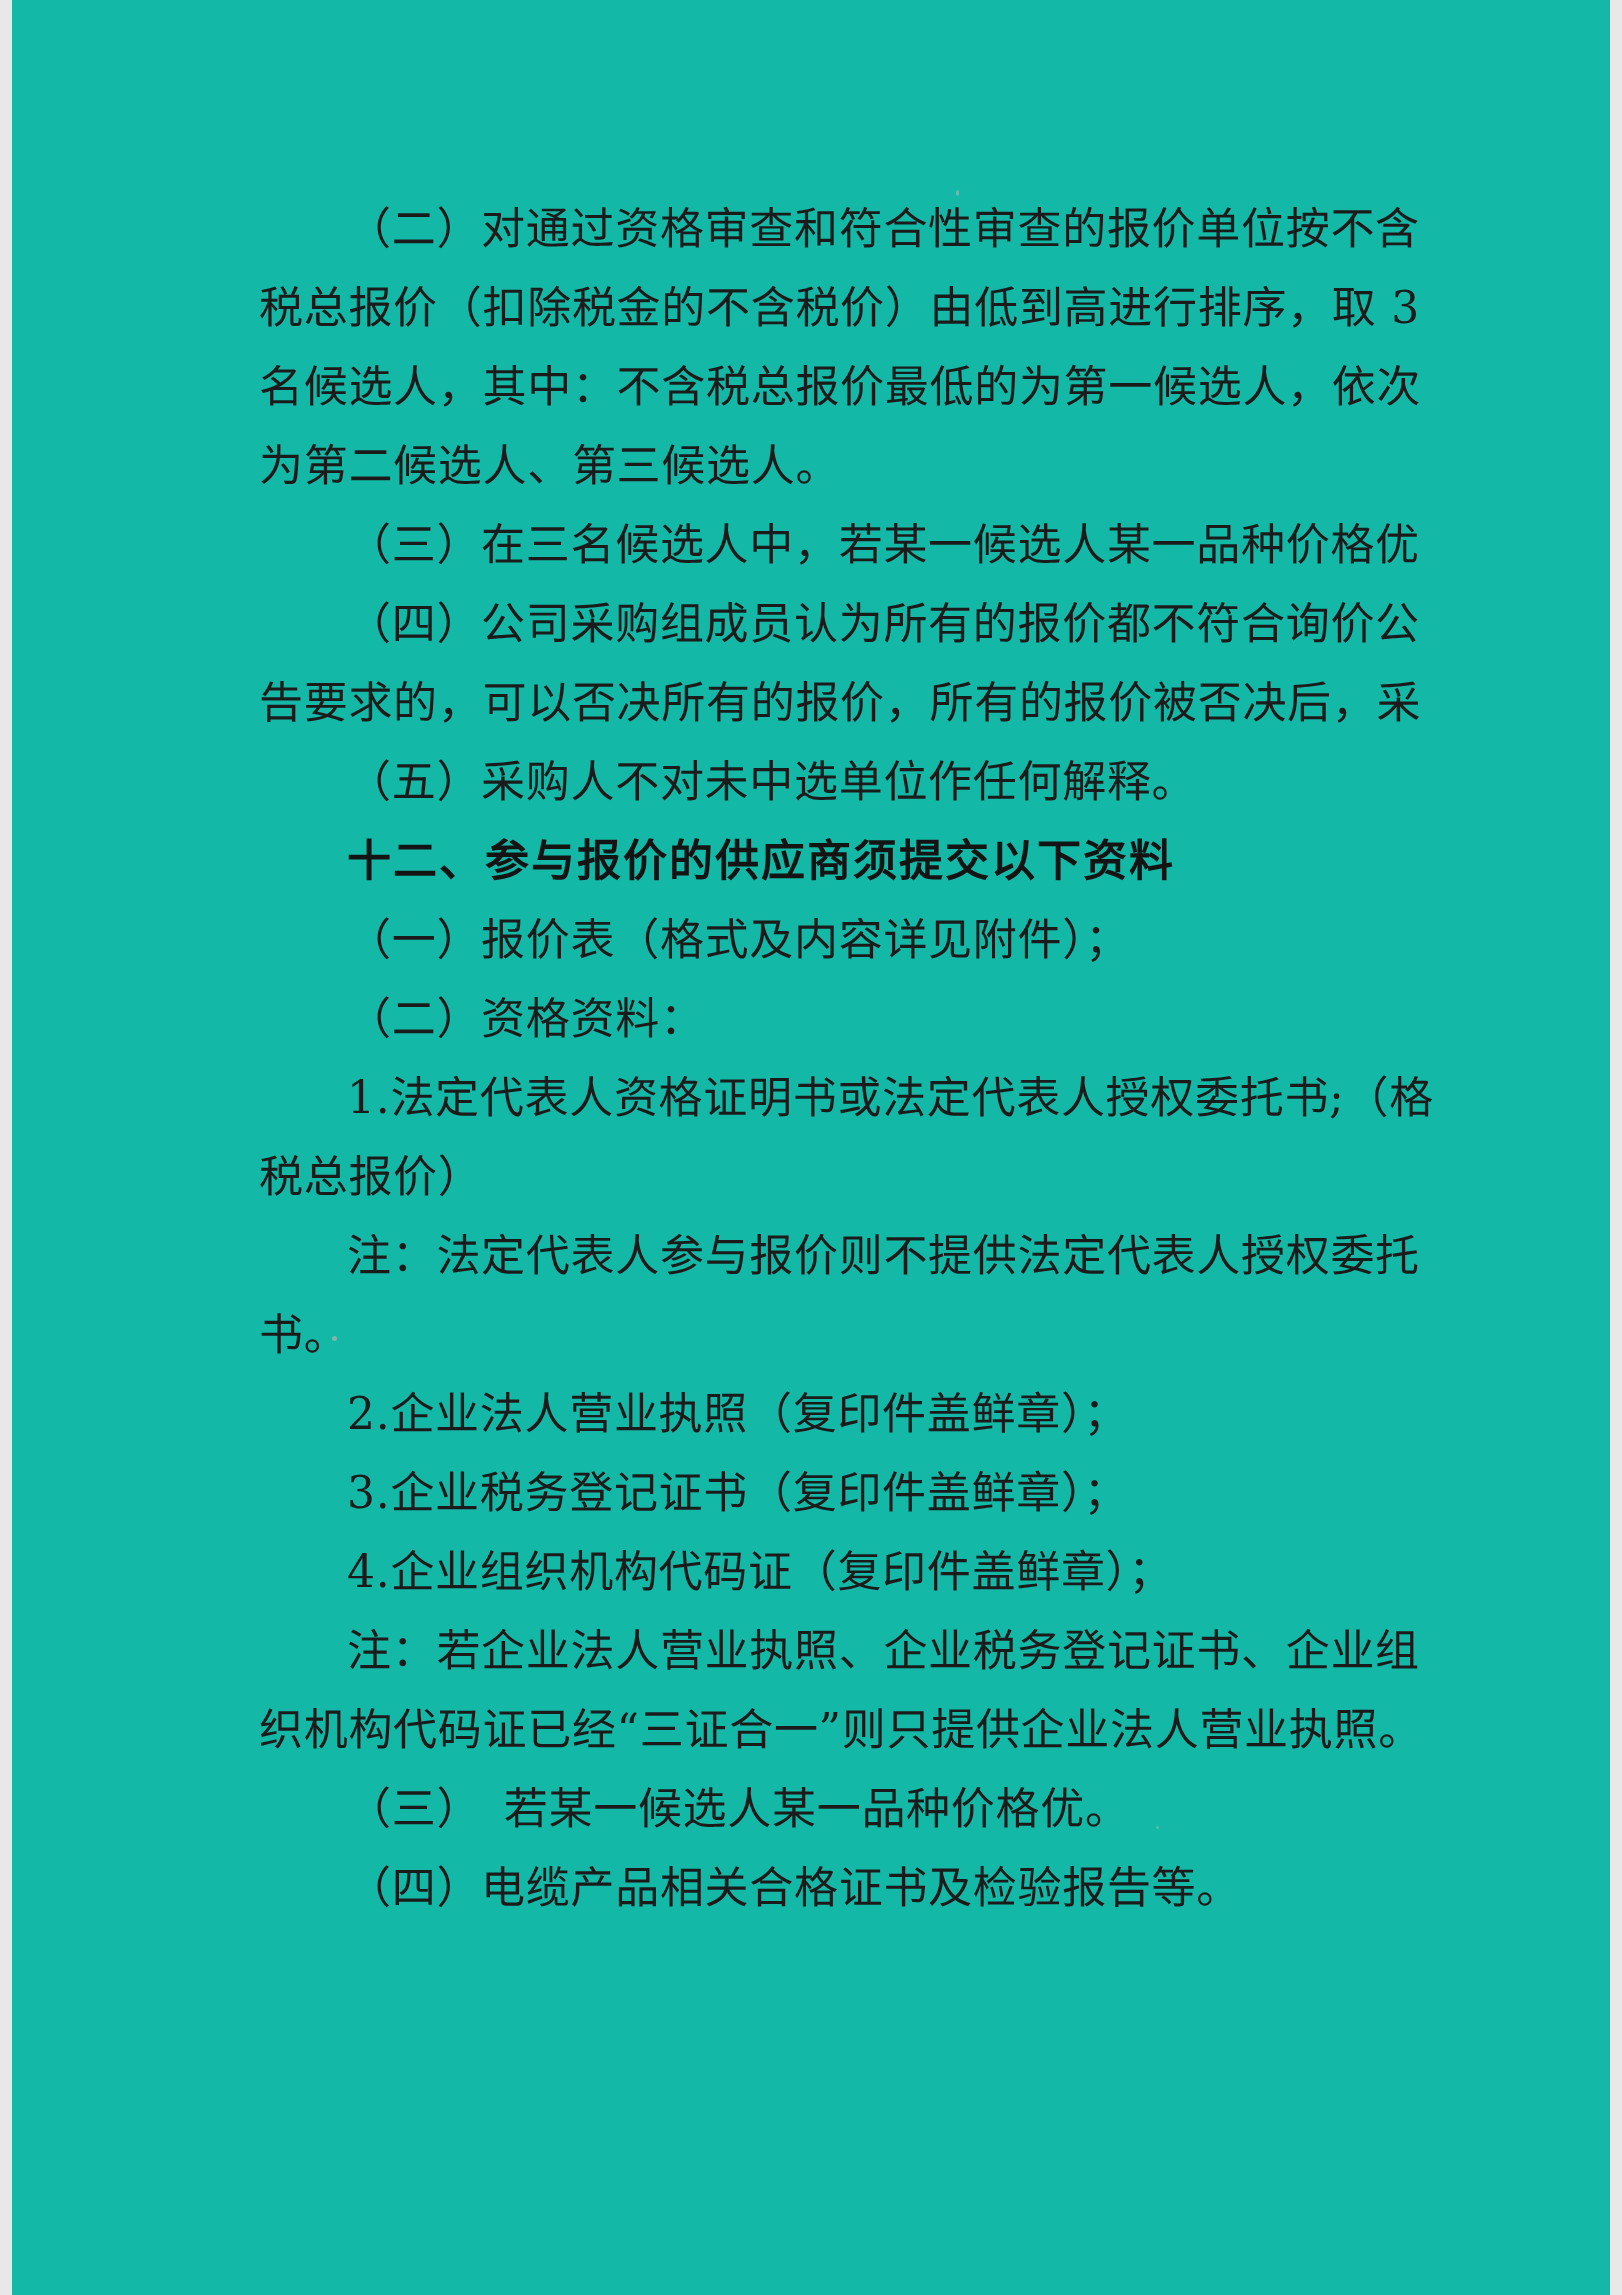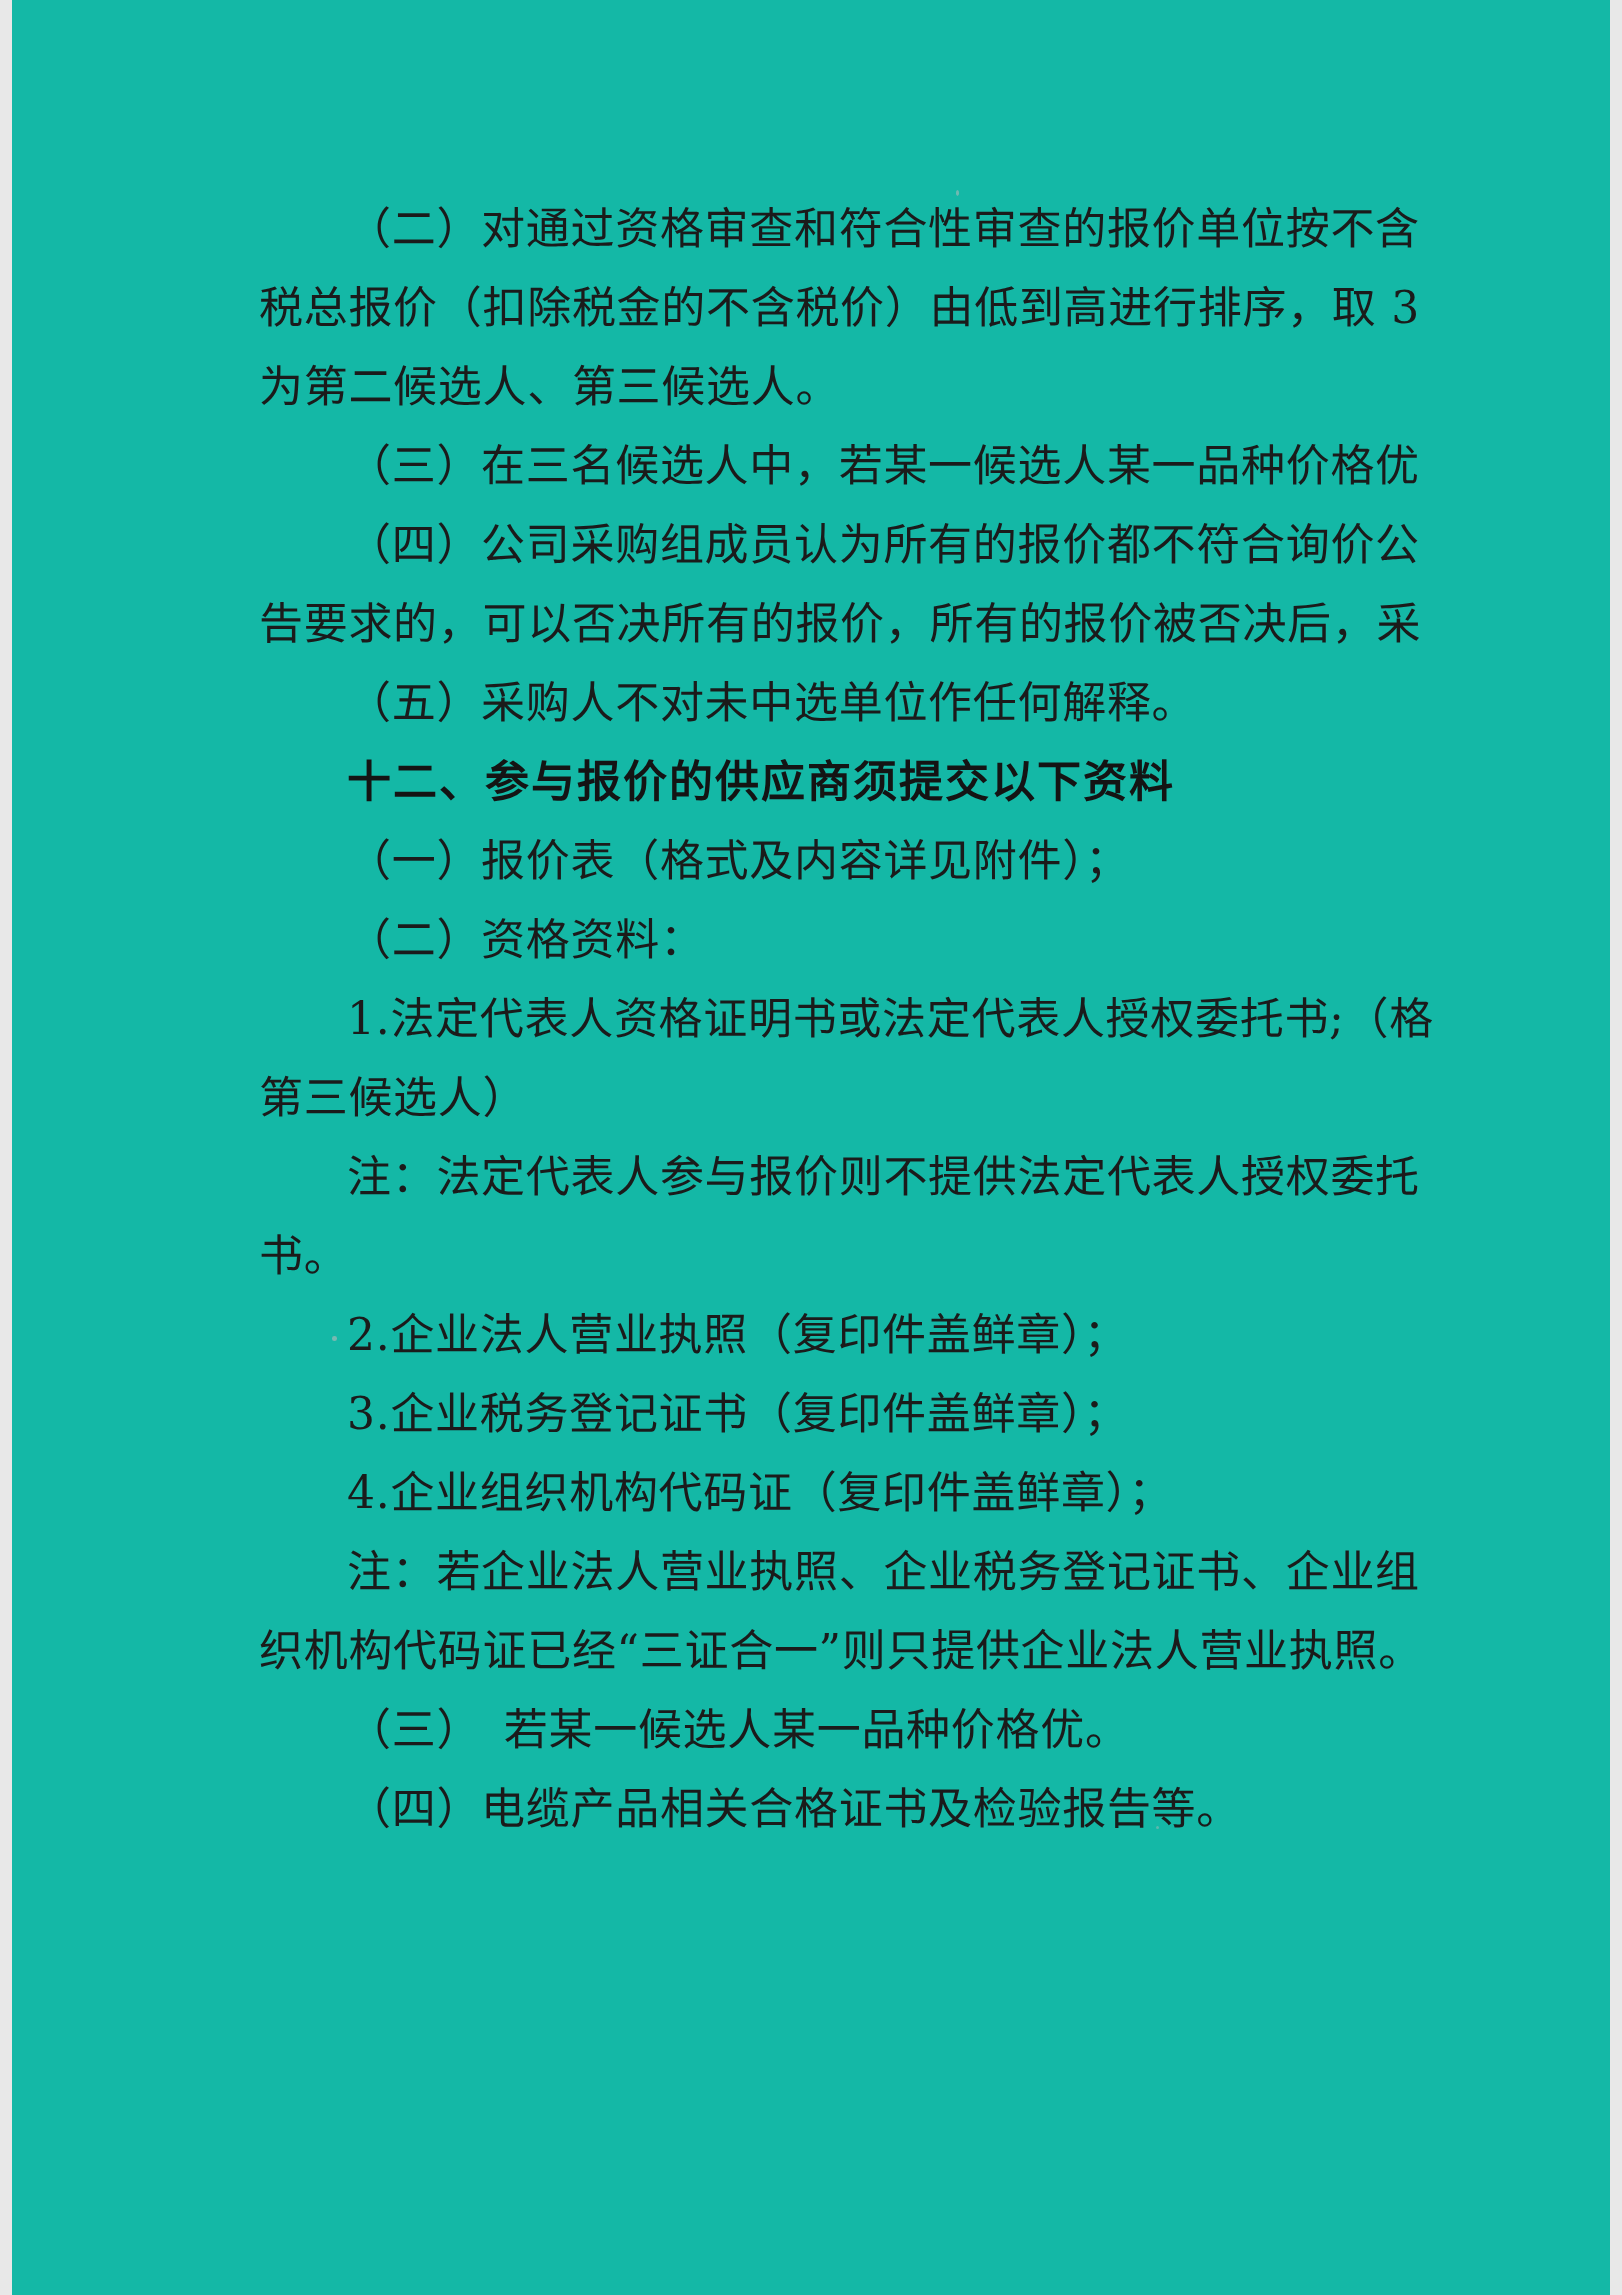--- a/index.html
+++ b/index.html
@@ -53,30 +53,31 @@
   .speck.s2 { left: 320px;  top: 1336px; width: 4.6px; height: 4.6px; opacity: .6; }
   .speck.s3 { left: 1144px; top: 1826px; width: 3.3px; height: 3.3px; opacity: .45; }
 </style>
 </head>
 <body>
 
 <div class="page">
   <div class="text-block">
     <div class="ln ind">（二）对通过资格审查和符合性审查的报价单位按不含</div>
     <div class="ln">税总报价（扣除税金的不含税价）由低到高进行排序，取 3</div>
+    <div class="ln">名候选人，其中：不含税总报价最低的为第一候选人，依次</div>
     <div class="ln">为第二候选人、第三候选人。</div>
     <div class="ln ind">（三）在三名候选人中，若某一候选人某一品种价格优</div>
     <div class="ln ind">（四）公司采购组成员认为所有的报价都不符合询价公</div>
     <div class="ln">告要求的，可以否决所有的报价，所有的报价被否决后，采</div>
     <div class="ln ind">（五）采购人不对未中选单位作任何解释。</div>
     <div class="ln ind hd">十二、参与报价的供应商须提交以下资料</div>
     <div class="ln ind">（一）报价表（格式及内容详见附件）；</div>
     <div class="ln ind">（二）资格资料：</div>
     <div class="ln ind">1.法定代表人资格证明书或法定代表人授权委托书;（格</div>
-    <div class="ln">第三候选人）</div>
+    <div class="ln">税总报价）</div>
     <div class="ln ind">注：法定代表人参与报价则不提供法定代表人授权委托</div>
     <div class="ln">书。</div>
     <div class="ln ind">2.企业法人营业执照（复印件盖鲜章）；</div>
     <div class="ln ind">3.企业税务登记证书（复印件盖鲜章）；</div>
     <div class="ln ind">4.企业组织机构代码证（复印件盖鲜章）；</div>
     <div class="ln ind">注：若企业法人营业执照、企业税务登记证书、企业组</div>
     <div class="ln">织机构代码证已经“三证合一”则只提供企业法人营业执照。</div>
     <div class="ln ind">（三）　若某一候选人某一品种价格优。</div>
     <div class="ln ind">（四）电缆产品相关合格证书及检验报告等。</div>
   </div>

